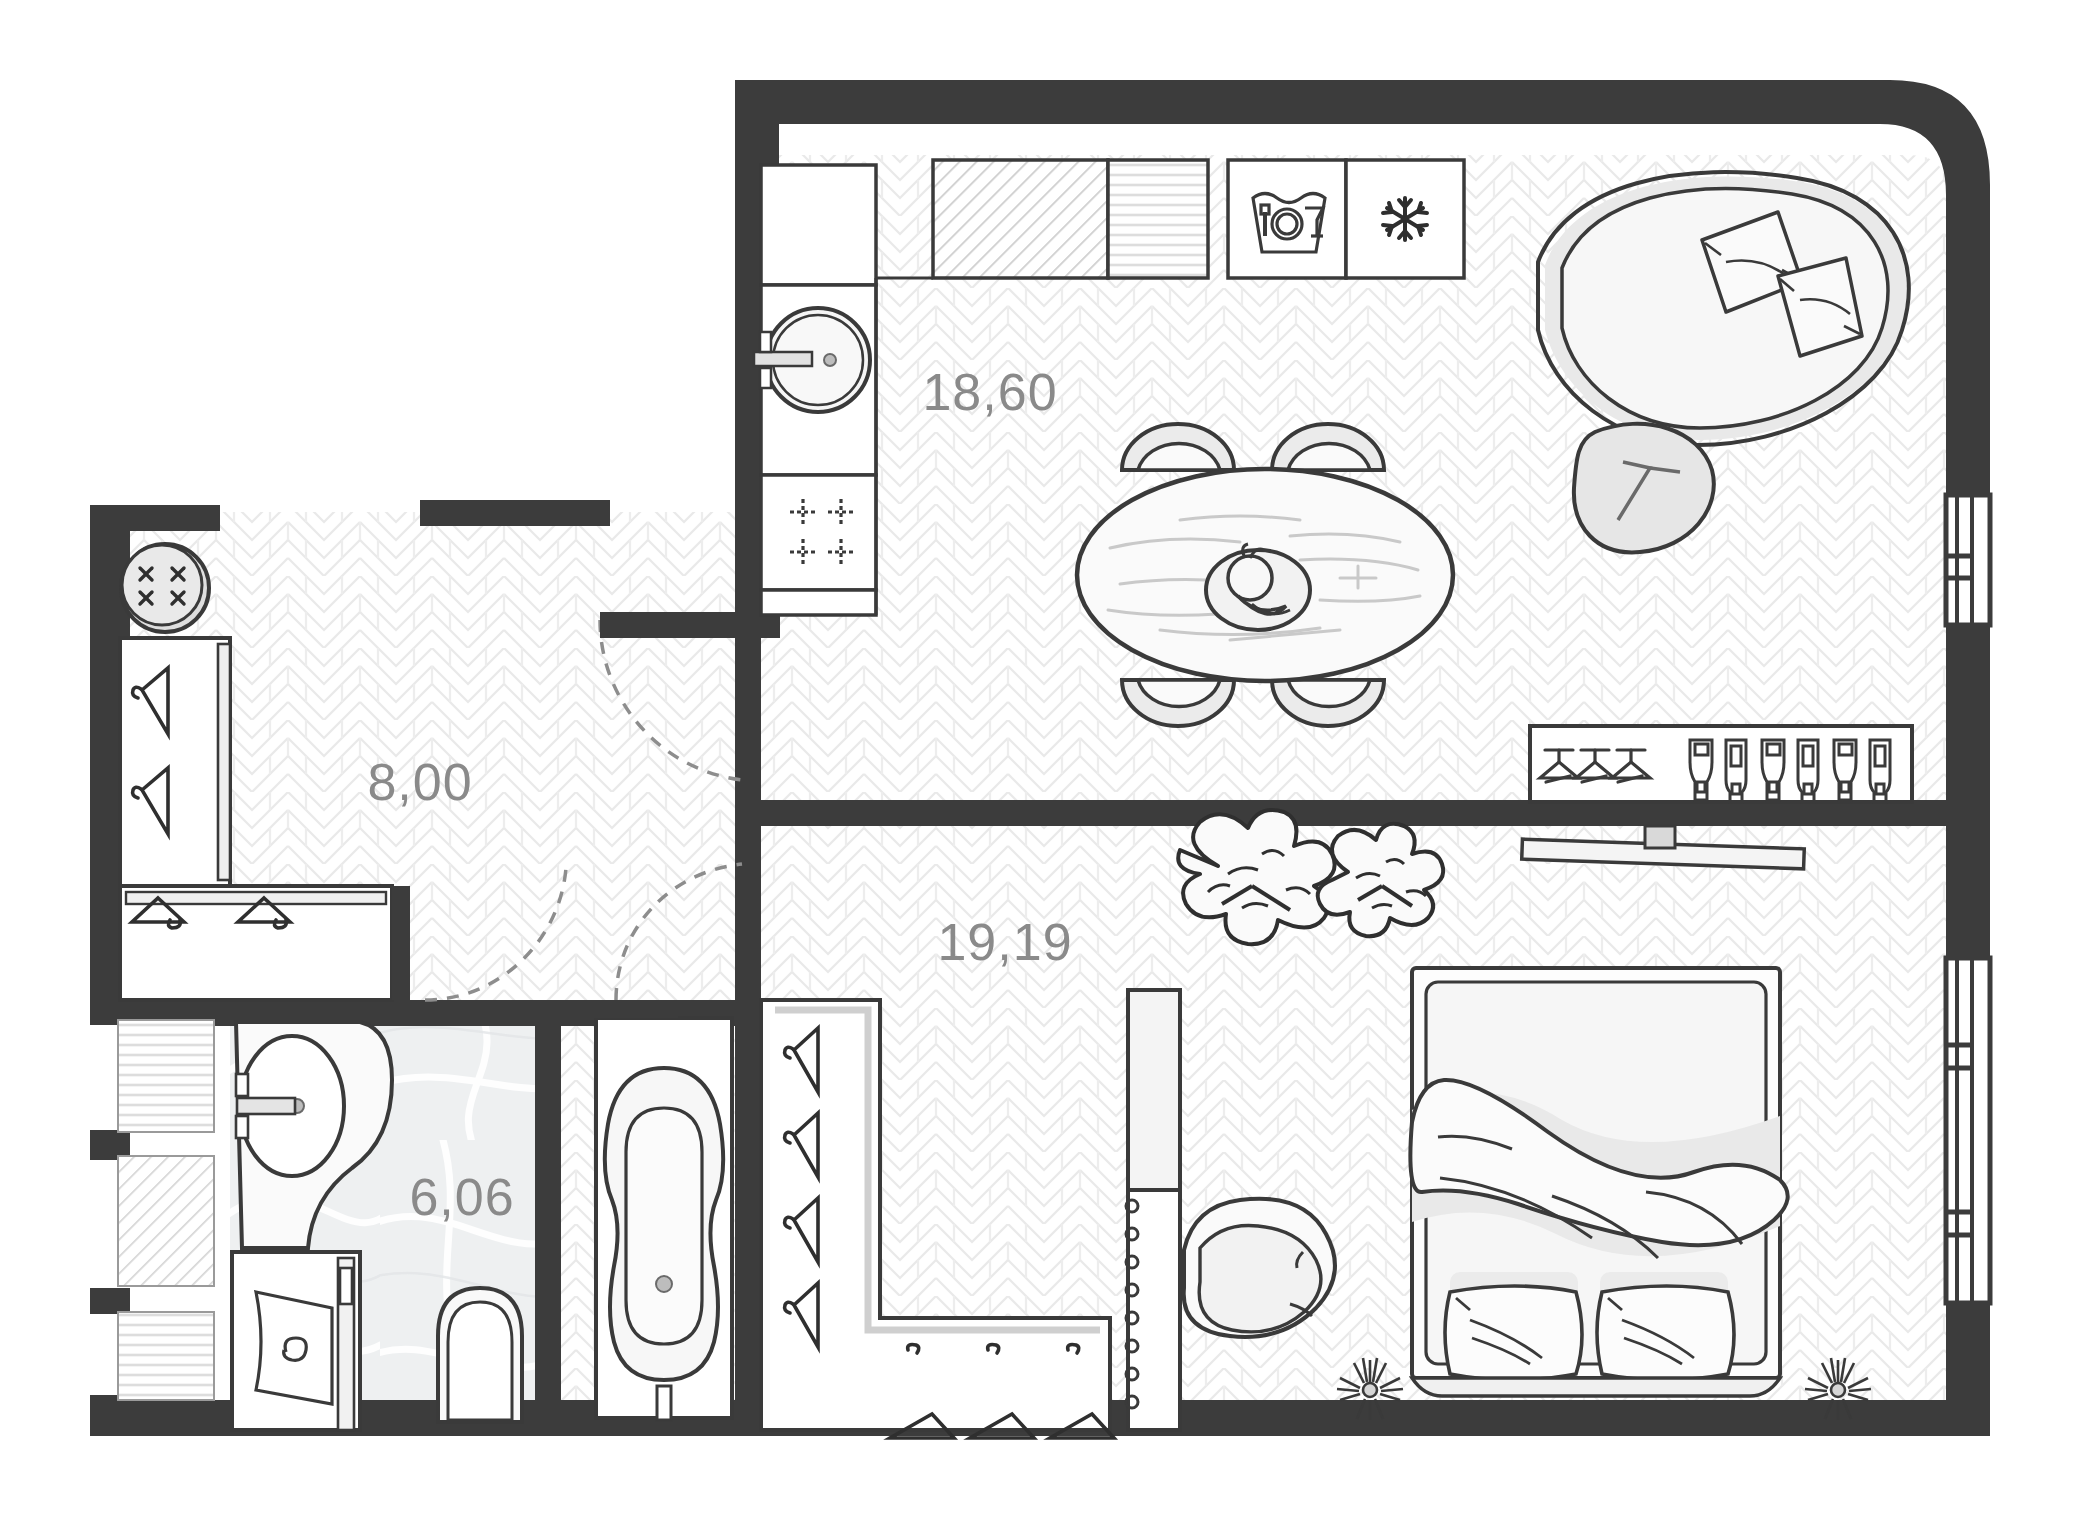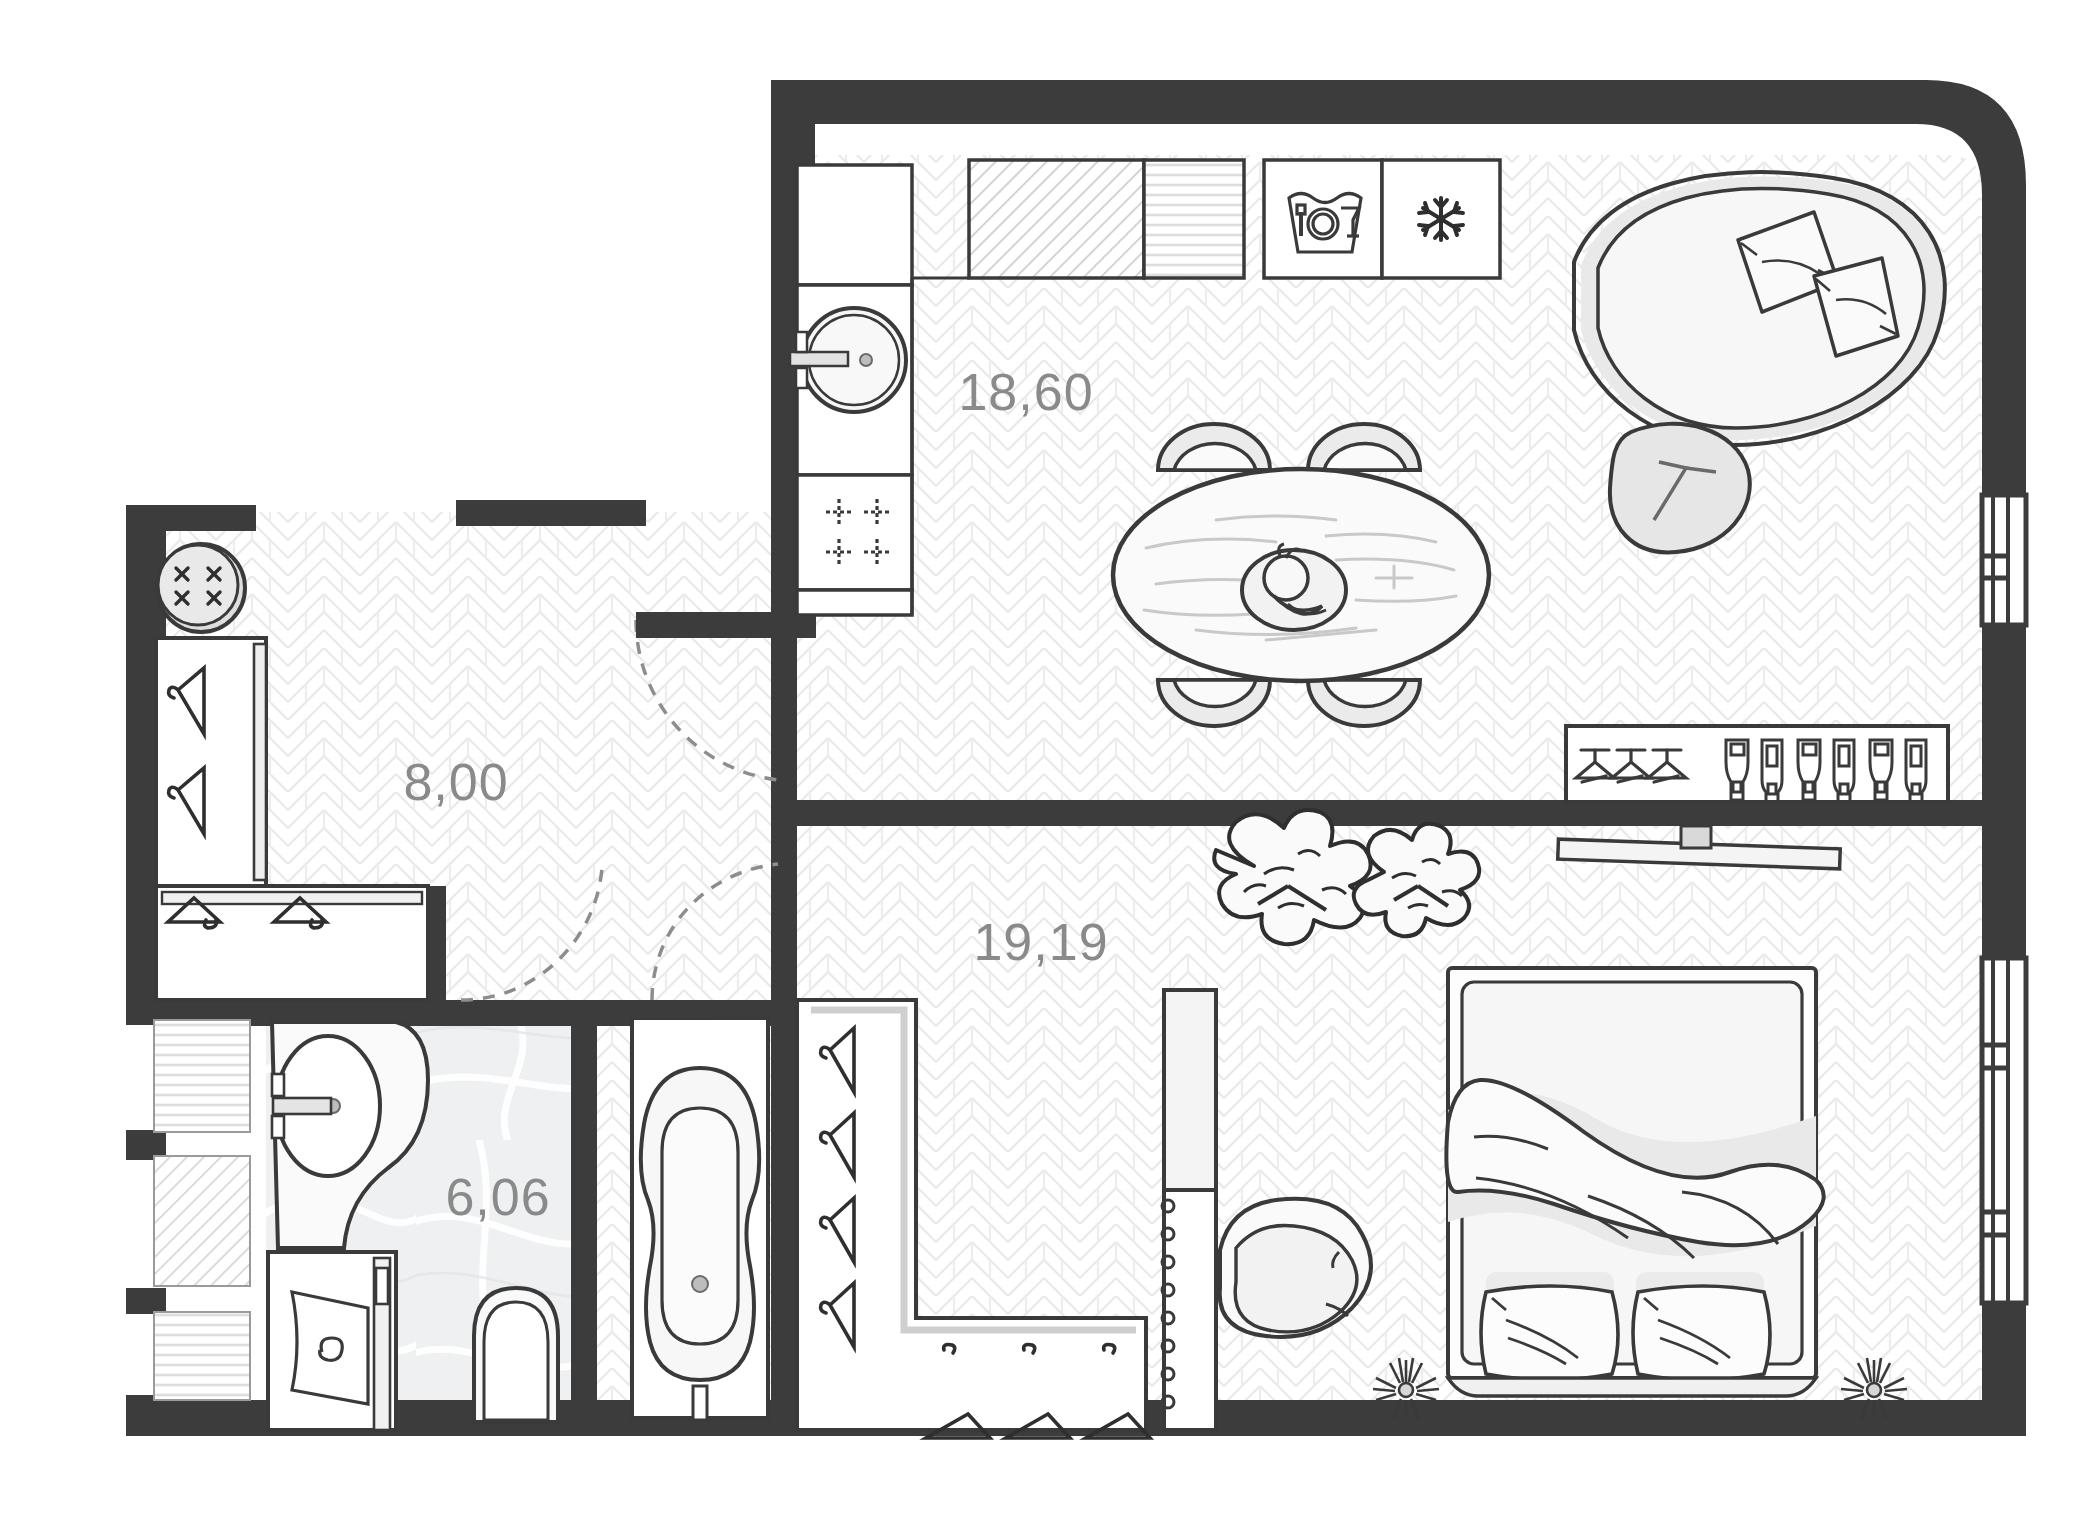--- a/index.html
+++ b/index.html
@@ -8,21 +8,20 @@
     margin: 0; padding: 0;
     background: #ffffff;
     font-family: "Liberation Sans", sans-serif;
   }
   #plan-root {
     position: relative;
     width: 2100px;
     height: 1518px;
     background: #ffffff;
     overflow: hidden;
-    padding-left: 36px;
   }
   #plan-svg { display:block; width:2100px; height:1518px; }
   .area-label {
     font-family: "Liberation Sans", sans-serif;
     font-size: 52px;
     fill: #8a8a8a;
     letter-spacing: 1px;
   }
 </style>
 </head>

